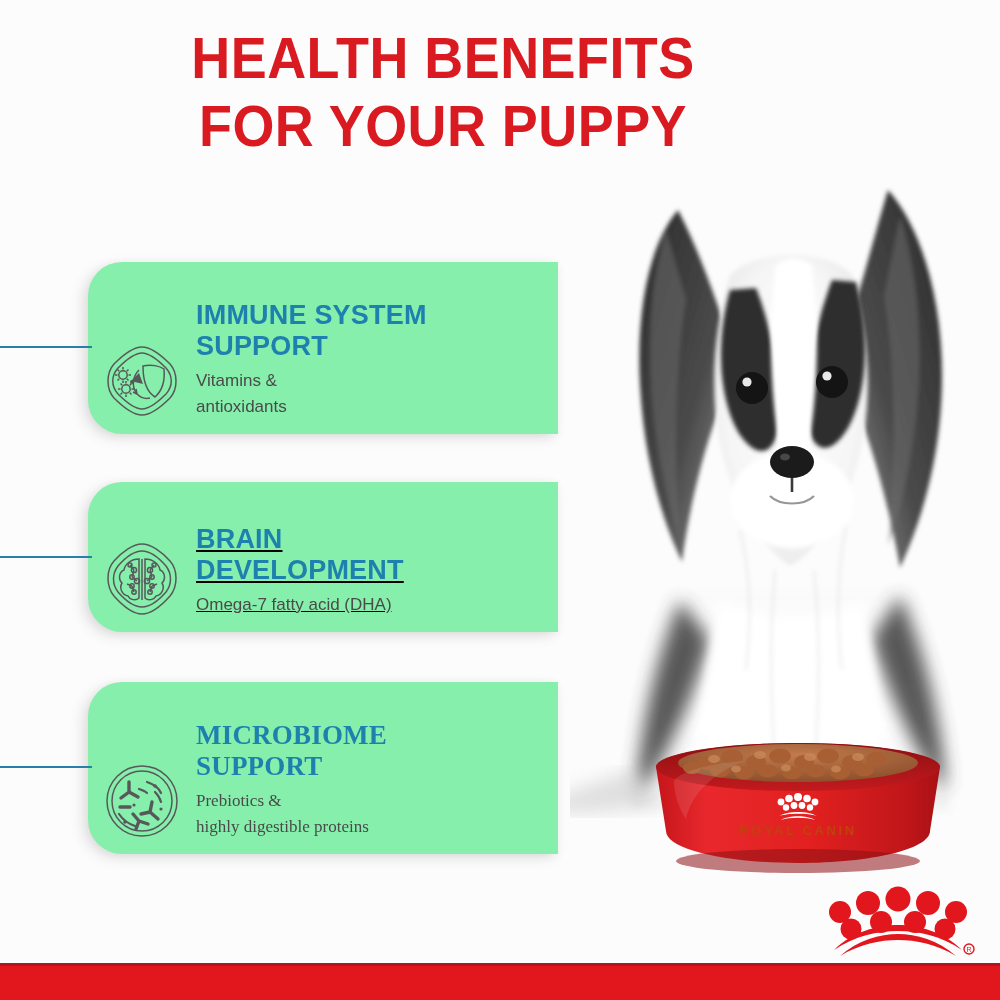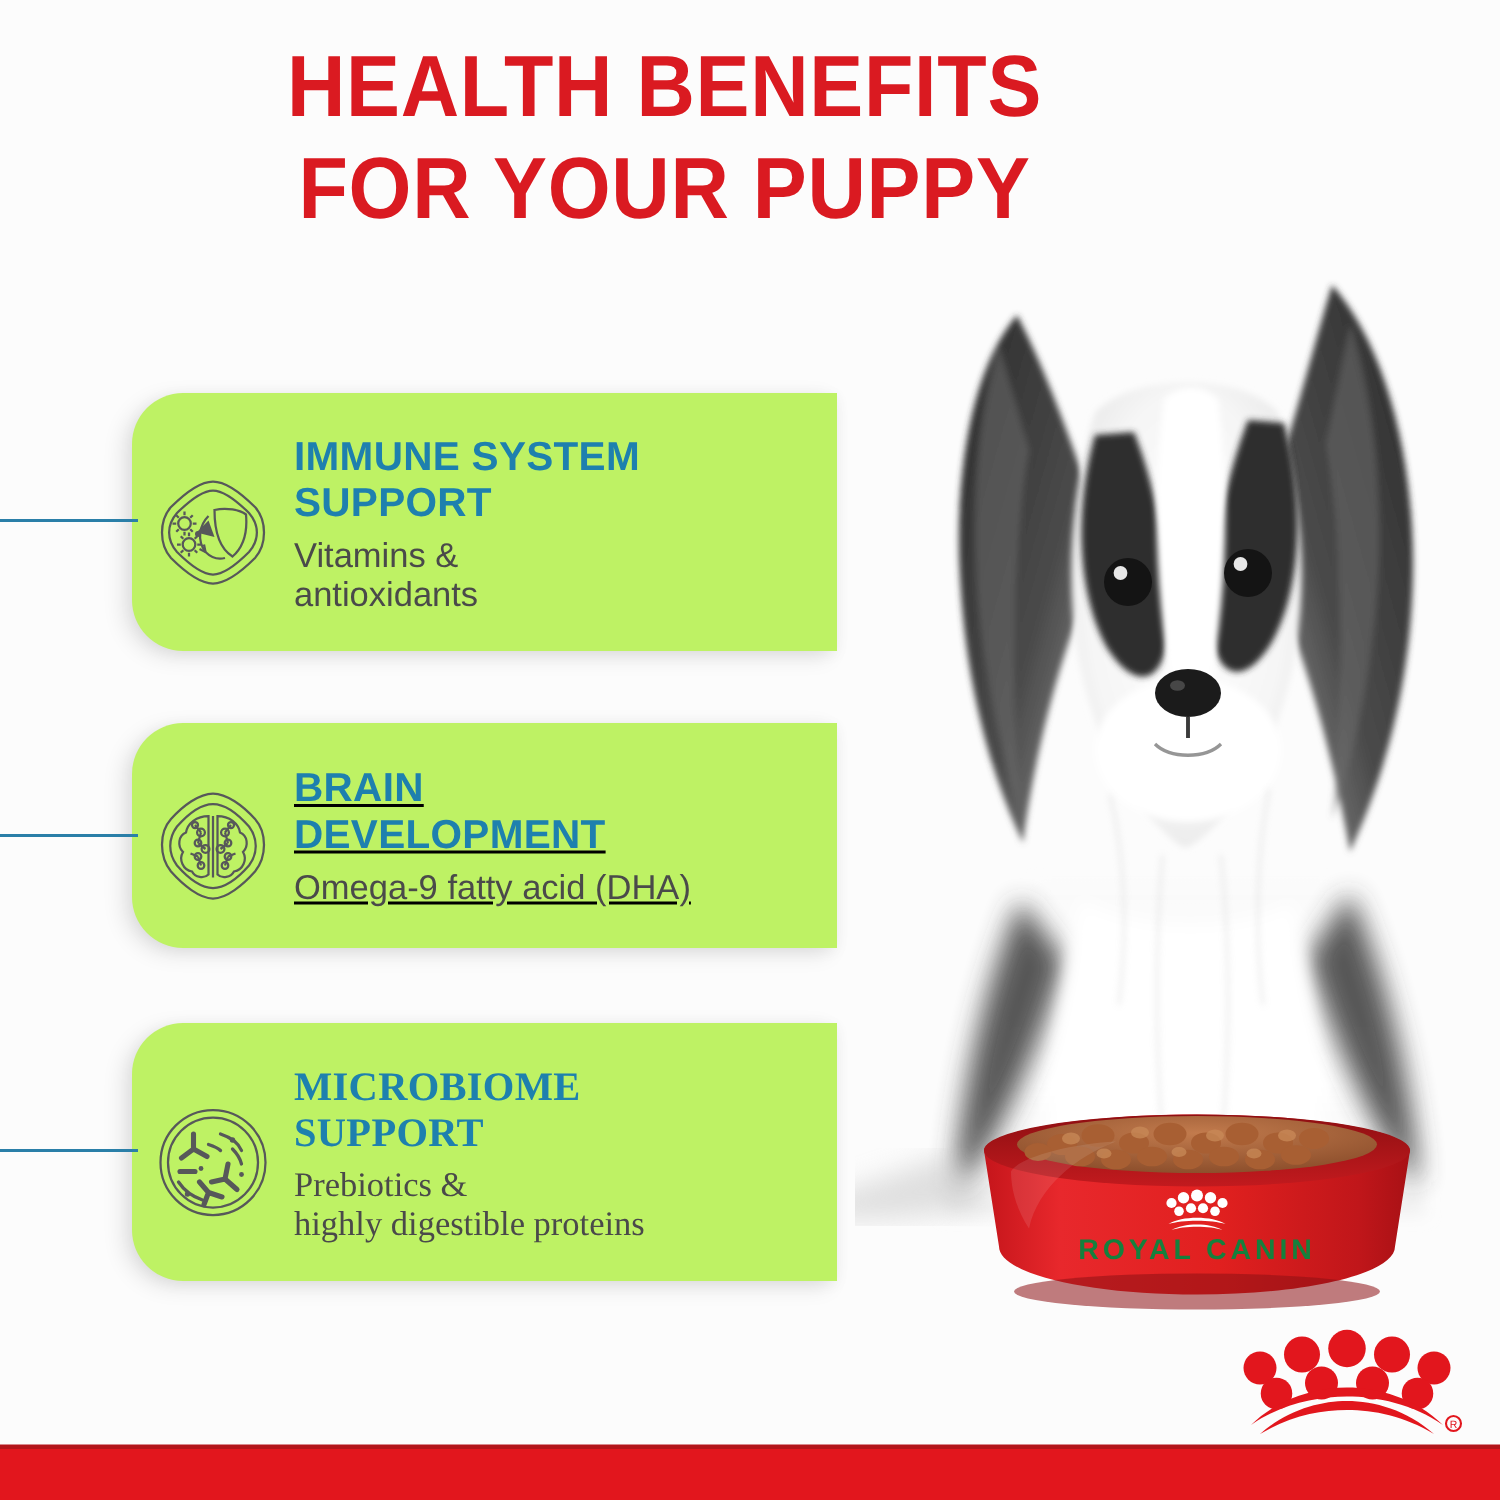--- a/index.html
+++ b/index.html
@@ -33,25 +33,25 @@
   
   .benefits{
     position:absolute;
     left:0; top:0; width:560px; height:1000px;
     z-index:5;
   }
   .benefit{
     position:absolute;
     left:88px;
     width:470px;
-    background:#bef264;
+    background:#86efac;
     border-radius:34px 0 0 34px;
     box-shadow:-6px 4px 14px rgba(0,0,0,0.10), 0 2px 10px rgba(0,0,0,0.05);
     display:flex;
-    align-items:center;
+    align-items:flex-end;
     padding:14px 0 14px 0;
   }
   .benefit.b1{ top:262px; height:172px; }
   .benefit.b2{ top:482px; height:150px; }
   .benefit.b3{ top:682px; height:172px;font-family:Liberation Serif, serif; }
 
   .connector{
     position:absolute;
     left:0;
     height:2px;
@@ -77,21 +77,21 @@
   .b-title{
     color:#1e80ae;
     font-size:27px;
     line-height:31px;
     font-weight:700;
     letter-spacing:0.2px;
     white-space:pre-line;
   }
   .b-sub{
     color:#4a4a4a;
-    font-size:23px;
+    font-size:17px;
     line-height:26px;
     font-weight:400;
     margin-top:6px;
     white-space:pre-line;
   }
   .benefit.b2 .texts{ padding-top:0;text-decoration:underline; }
 
   
   .dog-area{
     position:absolute;
@@ -106,22 +106,22 @@
     position:absolute;
     left:648px; top:735px;
     width:300px; height:145px;
     z-index:4;
   }
   .bowl-area svg{ display:block; width:100%; height:100%; }
   .bowl-brand{
     position:absolute;
     left:0; top:80px; width:240px;
     text-align:center;
-    color:#15803d;
-    font-size:19px;
+    color:#c2410c;
+    font-size:13px;
     letter-spacing:2.6px;
     font-weight:700;
     pointer-events:none;
   }
 
   
   .rc-logo{
     position:absolute;
     left:818px; top:880px;
     width:160px; height:80px;
@@ -324,21 +324,21 @@
           <circle cx="44" cy="41" r="2.6"></circle>
             <circle cx="49" cy="46" r="2.2"></circle>
           <circle cx="47" cy="52" r="2.2"></circle>
             <circle cx="51" cy="25" r="2"></circle>
         </g>
       </svg>
     </div>
     <div class="texts">
       <div class="b-title">BRAIN
 DEVELOPMENT</div>
-      <div class="b-sub">Omega-9 fatty acid (DHA)</div>
+      <div class="b-sub">Omega-7 fatty acid (DHA)</div>
     </div>
   </div>
 
   <div class="benefit b3">
     <div class="icon-wrap">
       <svg width="78" height="78" viewBox="0 0 78 78" xmlns="http://www.w3.org/2000/svg">
         <g fill="none" stroke="#57585a" stroke-width="1.5">
           <circle cx="39" cy="39" r="35"></circle>
           <circle cx="39" cy="39" r="30"></circle>
 

